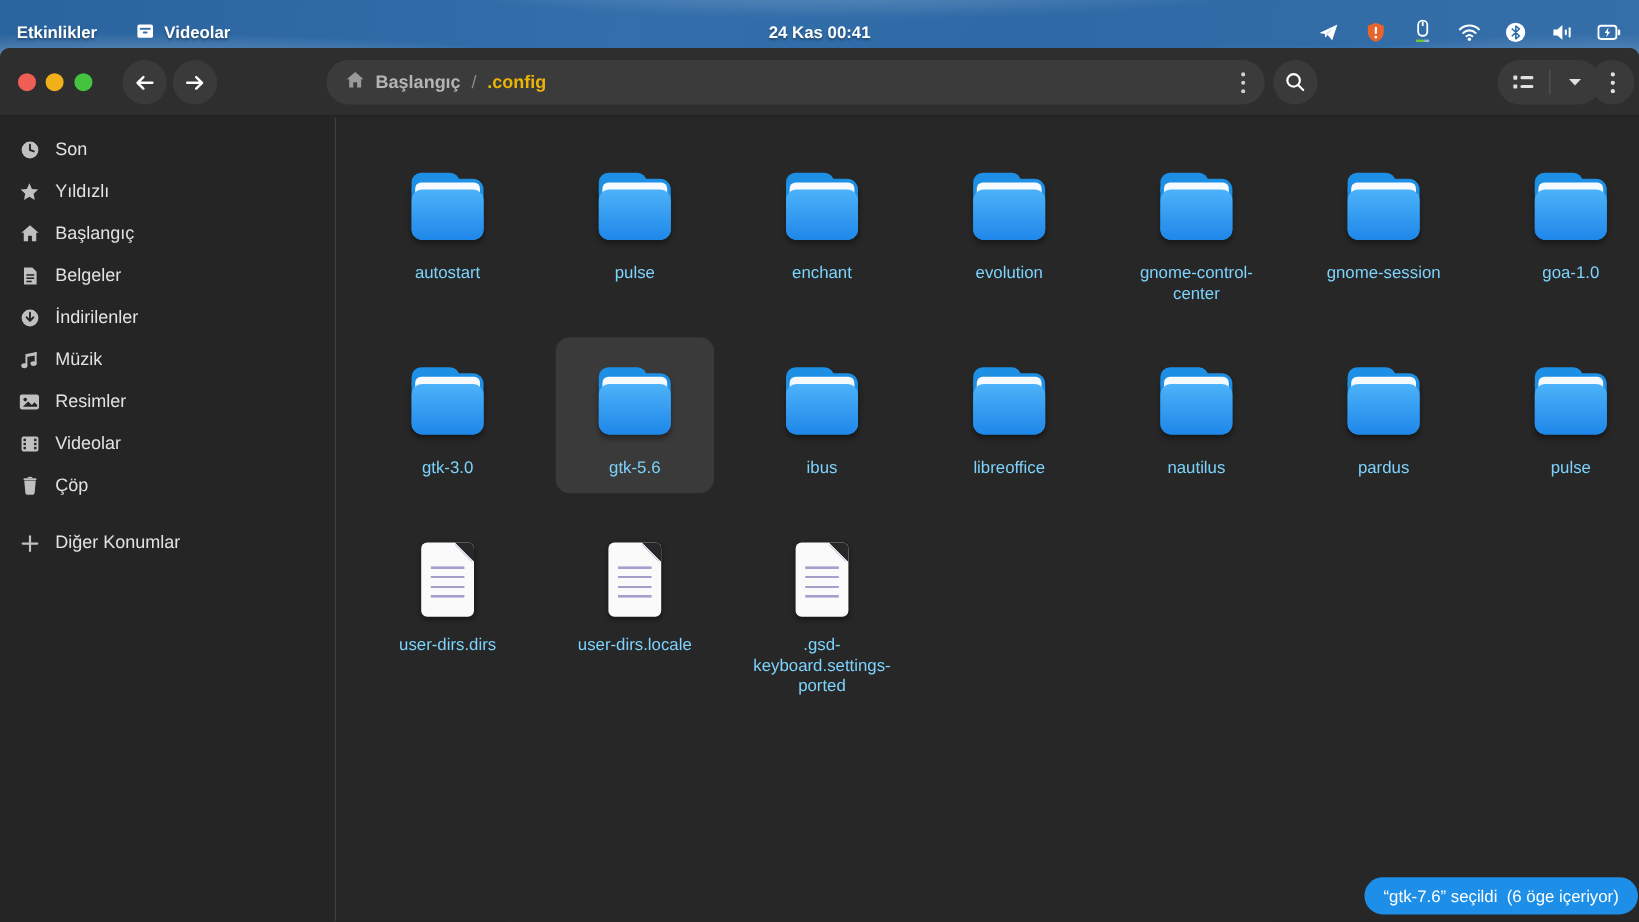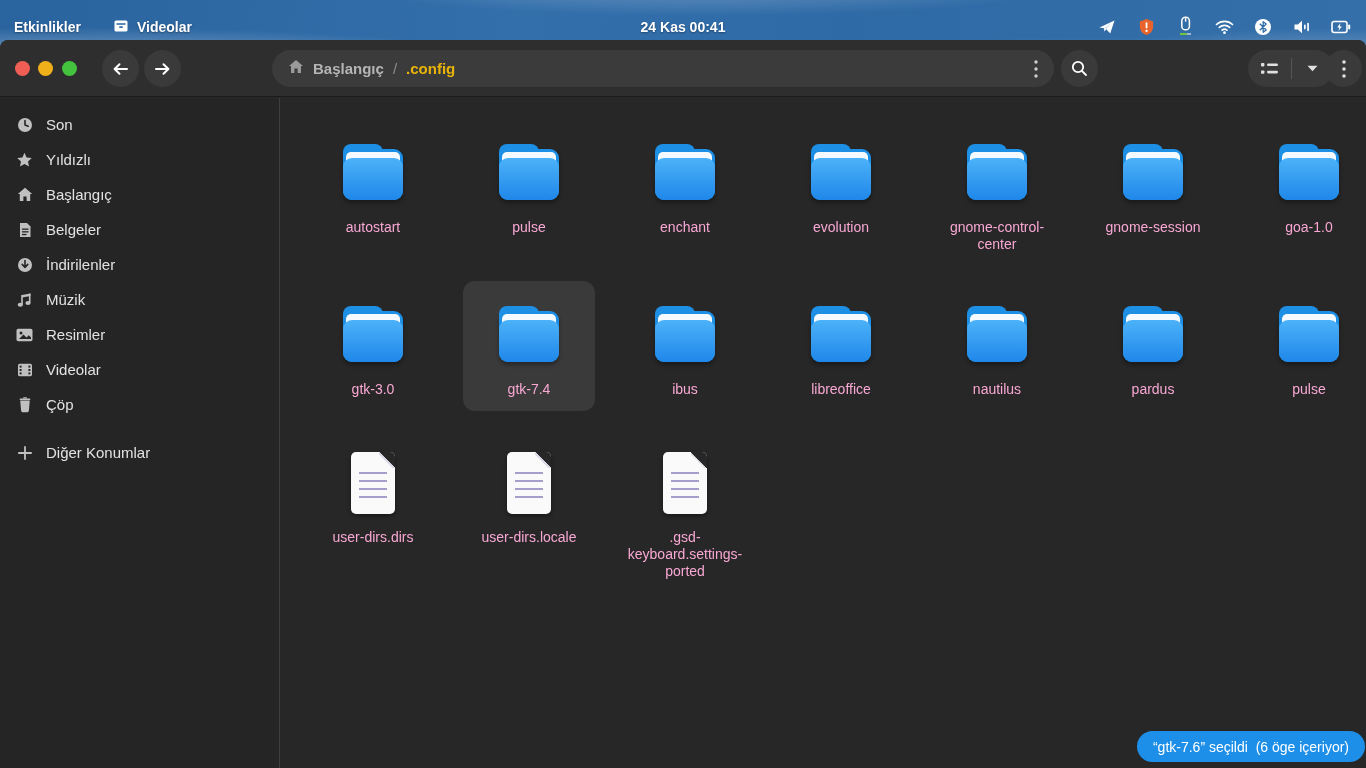--- a/index.html
+++ b/index.html
@@ -67,21 +67,21 @@
   .side-row .ic{ width:17px; display:flex; justify-content:center; }
   .side-row .lbl{ color:#e2e2e2; font-size:15px; }
   .side-row.separated{ margin-top:13px; }
 
   .content{ position:relative; flex:1; background:#272727; }
   .grid{ display:grid; grid-template-columns:repeat(7,132px); column-gap:24px; row-gap:18px;
     padding:21px 0 0 27px; }
   .cell{ width:132px; min-height:130px; border-radius:12px; display:flex; flex-direction:column;
     align-items:center; padding:22px 2px 10px 2px; }
   .cell.selected{ background:#3a3a3a; }
-  .cell .name{ margin-top:14px; font-size:14px; line-height:17px; color:#f9a8d4;
+  .cell .name{ margin-top:14px; font-size:14px; line-height:17px; color:#7dd3fc;
     text-align:center; max-width:126px; overflow-wrap:break-word; }
 
   
   .folder{ position:relative; width:64px; height:64px; flex:none; }
   .folder .back{ position:absolute; left:2px; right:2px; top:8px; bottom:5px;
     background:#1d8fe4; border-radius:9px; box-shadow:0 3px 4px rgba(0,0,0,.35); }
   .folder .tab{ position:absolute; left:2px; top:3px; width:40px; height:16px;
     background:#1d8fe4; border-radius:8px 8px 0 0; }
   .folder .strip{ position:absolute; left:5px; right:5px; top:11px; height:9px;
     background:#f4faff; border-radius:5px 5px 0 0; }
@@ -422,21 +422,21 @@
             </div>
             <div class="name">gtk-3.0</div>
           </div>
           <div class="cell selected">
             <div class="folder">
               <div class="back"></div>
               <div class="tab"></div>
               <div class="strip"></div>
               <div class="front"></div>
             </div>
-            <div class="name">gtk-7.4</div>
+            <div class="name">gtk-5.6</div>
           </div>
           <div class="cell">
             <div class="folder">
               <div class="back"></div>
               <div class="tab"></div>
               <div class="strip"></div>
               <div class="front"></div>
             </div>
             <div class="name">ibus</div>
           </div>

